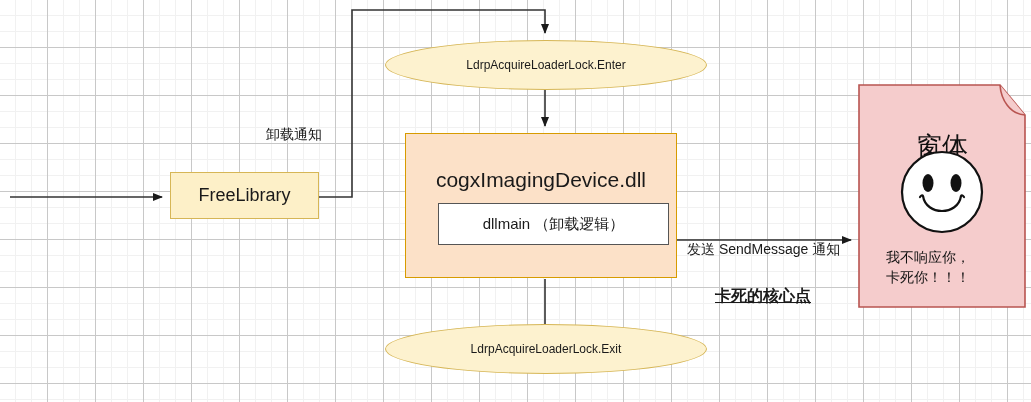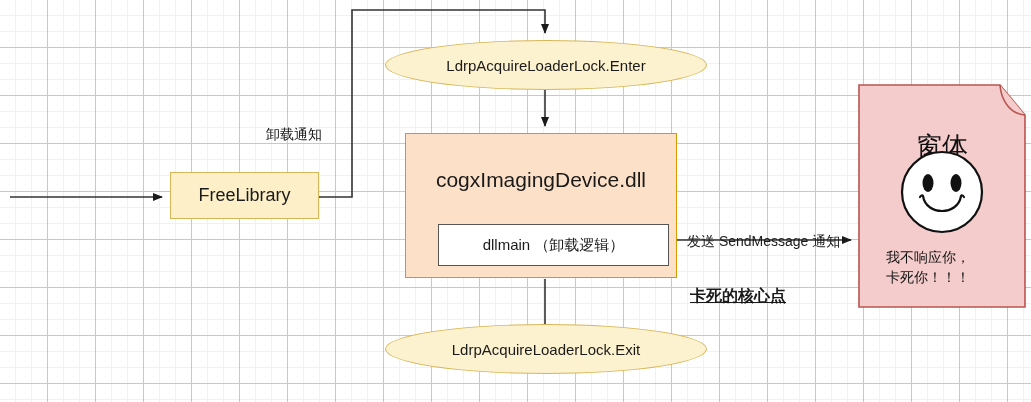--- a/index.html
+++ b/index.html
@@ -37,21 +37,21 @@
     background: #fdf0c8;
     border: 1.5px solid #d6b656;
     font-size: 18px;
   }
 
   
   .ellipse {
     background: #fdf2cf;
     border: 1.5px solid #d6b656;
     border-radius: 50%;
-    font-size: 15px;
+    font-size: 12px;
   }
   #loader-lock-enter { left: 385px; top: 40px; width: 322px; height: 50px; }
   #loader-lock-exit  { left: 385px; top: 324px; width: 322px; height: 50px; align-items: center; }
 
   
   #dll-box {
     left: 405px; top: 133px; width: 272px; height: 145px;
     background: #fce1c8;
     border: 1.5px solid #d79b00;
     display: block;
@@ -59,21 +59,21 @@
   }
   #dll-title {
     position: absolute;
     left: 0; top: 34px; width: 100%;
     text-align: center;
     font-size: 21px;
     color: #1a1a1a;
   }
   #dllmain-box {
     position: absolute;
-    left: 32px; top: 90px; width: 231px; height: 42px;
+    left: 32px; top: 69px; width: 231px; height: 42px;
     box-sizing: border-box;
     background: #ffffff;
     border: 1.5px solid #555555;
     display: flex;
     align-items: center;
     justify-content: center;
     font-size: 15px;
     color: #1a1a1a;
   }
 
@@ -103,22 +103,22 @@
   
   .edge-label {
     position: absolute;
     font-size: 14px;
     color: #1a1a1a;
     white-space: nowrap;
     margin-top: 31px;
   }
   #label-windows-thread { left: 14px; top: 172px; }
   #label-unload-notice  { left: 266px; top: 95px; }
-  #label-sendmessage    { left: 687px; top: 202px; }
-  #label-core-point     { left: 690px; top: 255px; font-weight: bold; text-decoration: underline; font-size: 16px; }
+  #label-sendmessage    { left: 687px; top: 210px; }
+  #label-core-point     { left: 715px; top: 255px; font-weight: bold; text-decoration: underline; font-size: 16px; }
 
   
   #edges {
     position: absolute;
     left: 0; top: 0;
     width: 1031px; height: 402px;
     pointer-events: none;
   }
 </style>
 </head>

